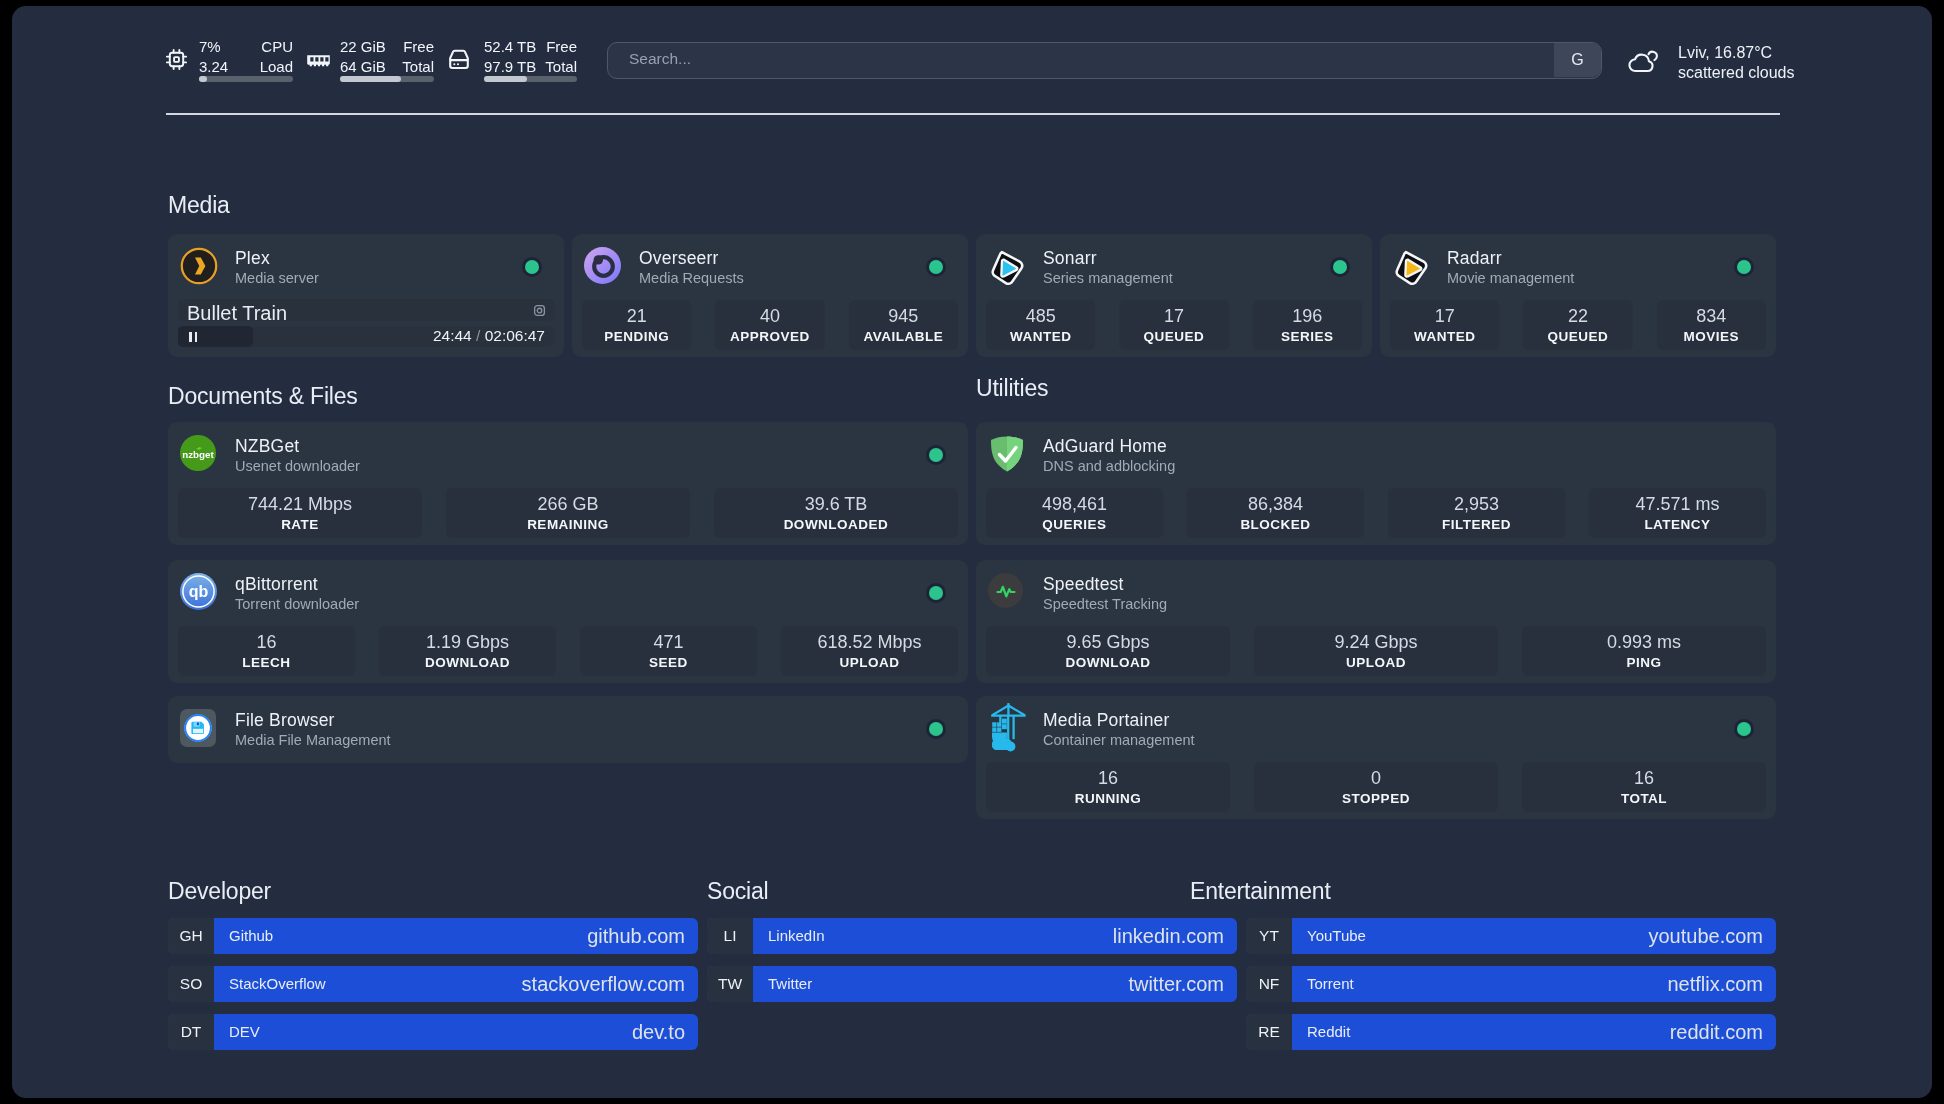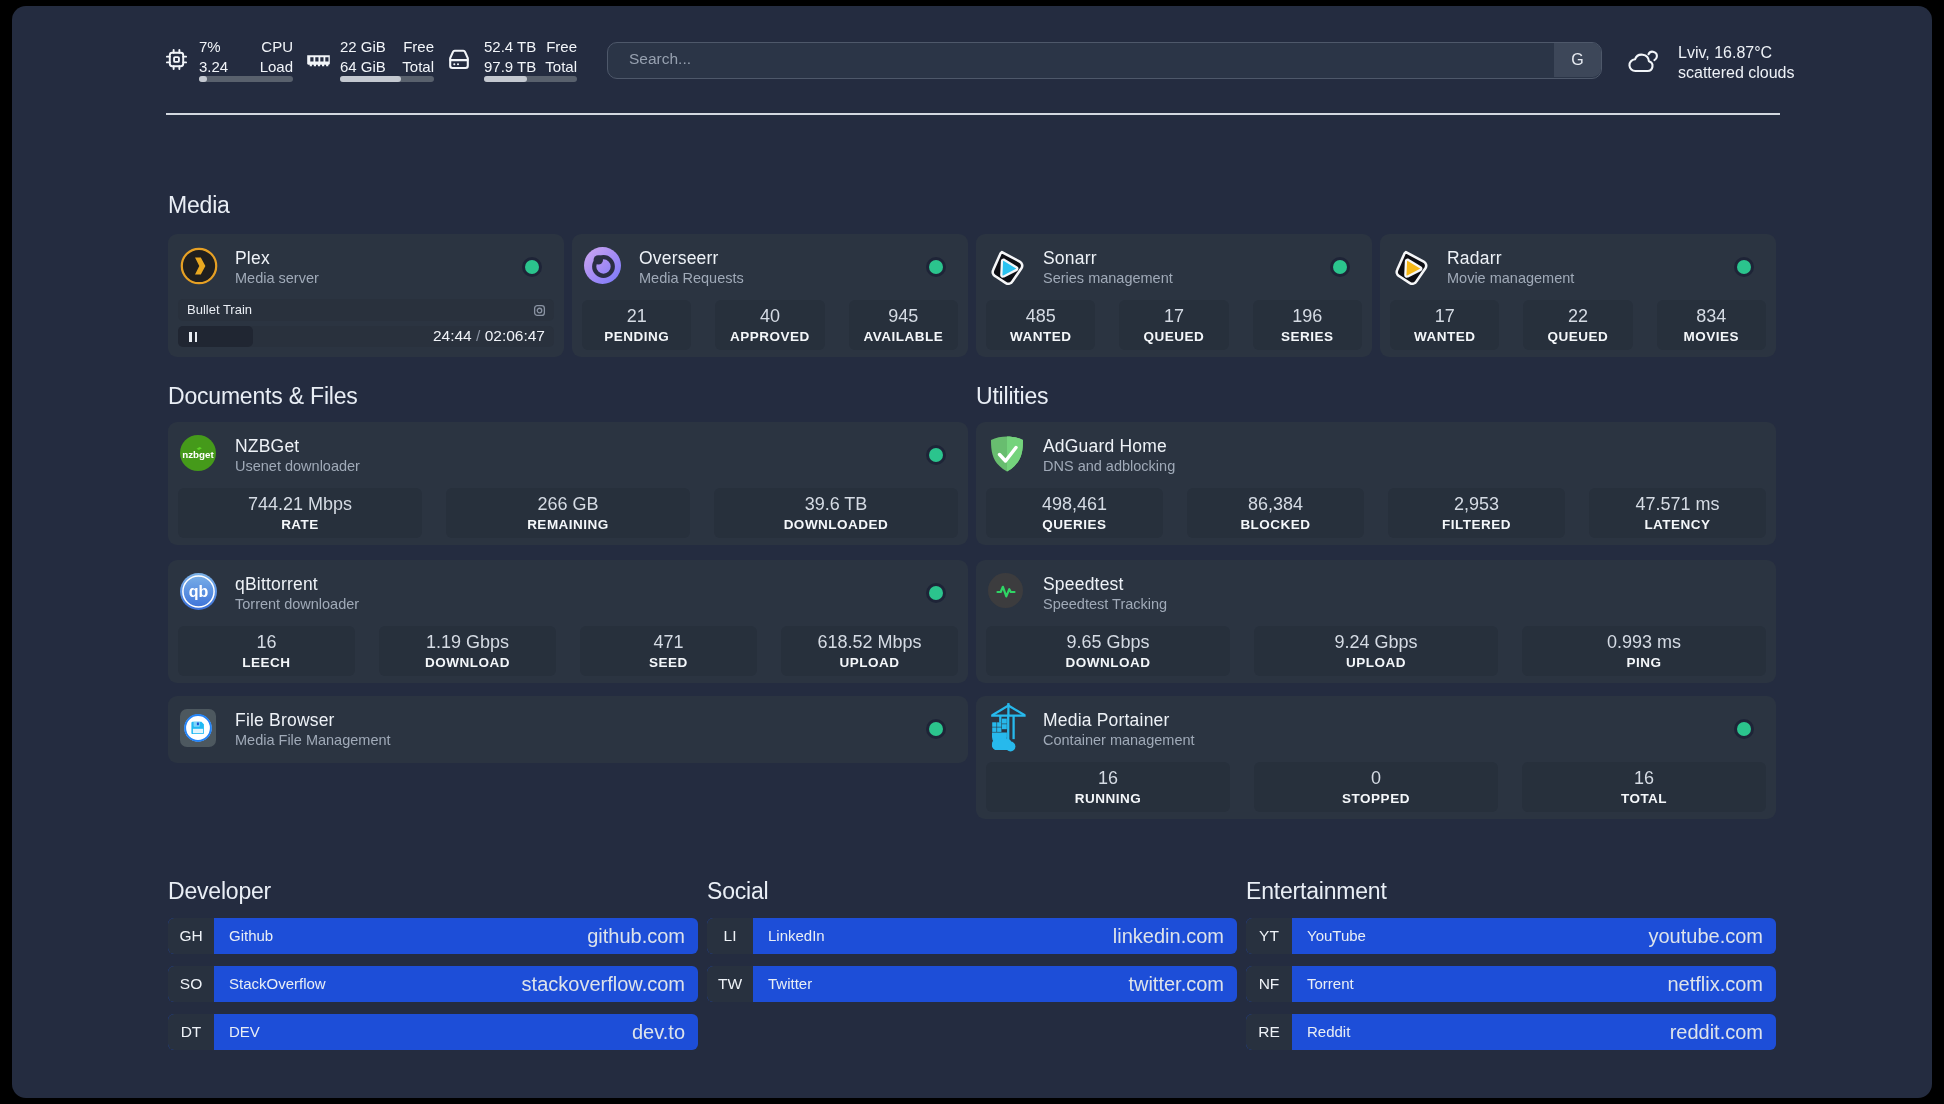--- a/index.html
+++ b/index.html
@@ -62,34 +62,34 @@
 <div class="abs" style="right:0;top:0;width:47px;height:34px;background:#3d4759;border-radius:0 8.5px 8.5px 0;text-align:center;line-height:34px;font-size:16px;color:#e8ecf2">G</div>
 </div>
 <div class="abs" style="left:1627px;top:45px"><svg width="33" height="33" viewBox="0 0 33 33" fill="none" stroke="#f2f5f9" stroke-width="2.1" stroke-linecap="round" stroke-linejoin="round">
       <path d="M8.6 26h11.8a5 5 0 0 0 1.5-9.8 7.2 7.2 0 0 0-13.9-1.9A5.6 5.6 0 0 0 8.6 26z"></path>
       <path d="M21.5 9.2a4.4 4.4 0 0 1 5.3-2.3 4.4 4.4 0 0 1 3 4.9 4.5 4.5 0 0 1-2.4 3.3"></path>
     </svg></div>
 <div class="abs" style="left:1678px;top:43px;font-size:16px;color:#eef2f7;line-height:20px">Lviv, 16.87°C<br>scattered clouds</div>
 <div class="abs" style="left:166px;top:113px;width:1614px;height:2px;background:#d3d8e0"></div>
 <div class="h2" style="left:168px;top:192px">Media</div>
 <div class="h2" style="left:168px;top:383px">Documents &amp; Files</div>
-<div class="h2" style="left:976px;top:383px">Utilities</div>
+<div class="h2" style="left:976px;top:375px">Utilities</div>
 <div class="h2" style="left:168px;top:878px">Developer</div>
 <div class="h2" style="left:707px;top:878px">Social</div>
-<div class="h2" style="left:1246px;top:878px">Entertainment</div>
+<div class="h2" style="left:1190px;top:878px">Entertainment</div>
 <div class="card" style="left:168px;top:234px;width:396px;height:123px">
     <div class="sicon"><svg width="38" height="38" viewBox="0 0 38 38">
         <circle cx="19" cy="19" r="17.2" fill="#201f1e" stroke="#e6a024" stroke-width="2.2"></circle>
         <path d="M15 10.6h5.8L25.4 19l-4.6 8.4H15l4.3-8.4z" fill="#e9a820"></path>
       </svg></div>
     <div class="stitle">Plex</div>
     <div class="ssub">Media server</div>
     <div class="dot"></div>
     <div class="abs" style="left:10px;top:65px;width:376px;height:22px;background:#29313d;border-radius:5px">
-      <div class="abs" style="left:9px;top:3px;font-size:13px;color:#e9edf3">Bullet Train</div>
+      <div class="abs" style="left:9px;top:3px;font-size:20px;color:#e9edf3">Bullet Train</div>
       <div class="abs" style="right:8px;top:4px"><svg width="13" height="13" viewBox="0 0 24 24" fill="none" stroke="#8a93a2" stroke-width="2.4">
           <rect x="3" y="3" width="18" height="18" rx="5"></rect>
           <circle cx="12" cy="12" r="4.2"></circle>
         </svg></div>
     </div>
     <div class="abs" style="left:10px;top:92px;width:376px;height:21px;background:#29313d;border-radius:5px">
       <div class="abs" style="left:0;top:0;width:75px;height:21px;background:#202632;border-radius:5px"></div>
       <div class="abs" style="left:11px;top:5.5px;width:2.8px;height:10px;background:#e8ecf2"></div>
       <div class="abs" style="left:16.5px;top:5.5px;width:2.8px;height:10px;background:#e8ecf2"></div>
       <div class="abs" style="right:9px;top:1px;font-size:15.5px;color:#f0f3f8">24:44 <span style="color:#8a93a2">/</span> 02:06:47</div>

